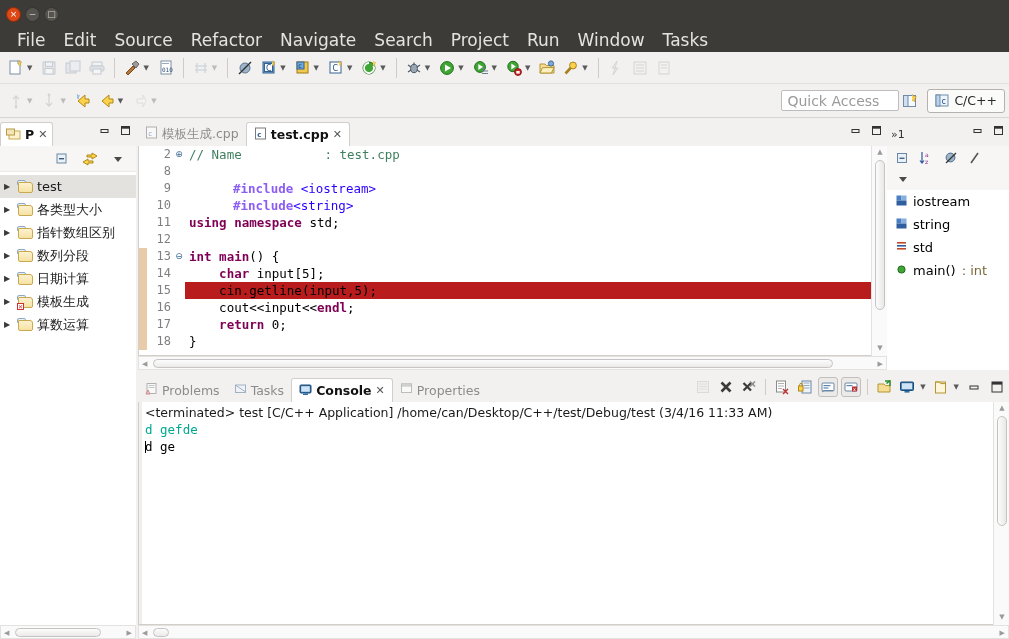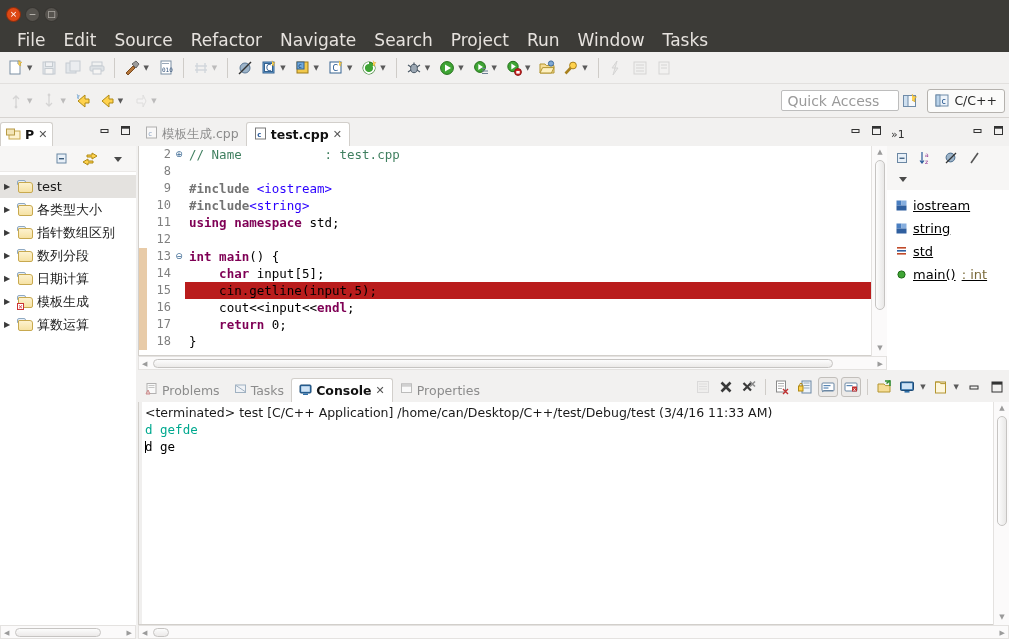--- a/index.html
+++ b/index.html
@@ -141,21 +141,21 @@
   .fold { width: 12px; background:#ffffff; font-size:9px; color:#3d6a94; text-align:center; }
   .codearea {
     flex:1; font-family:"DejaVu Sans Mono","Liberation Mono",monospace;
     font-size: 12.5px; color: #000; position: relative; overflow:hidden;
     white-space: pre;
   }
   .cline { height: 17px; line-height: 17px; padding-left: 4px; }
   .cline.hl { background:#b91c1c; }
   .gline { height: 17px; line-height: 17px; }
   .k { color:#7f0055; font-weight:bold; }
-  .pp { color:#737373; font-weight:bold; }
+  .pp { color:#8b5cf6; font-weight:bold;margin-left:44px; }
   .str { color:#2a00ff; }
   .cm { color:#3f7f5f; }
   .vscroll {
     position:absolute; right:0; top:26px; bottom:14px; width:16px;
     background:#fbfafa; border-left:1px solid #e4e2e0;
   }
   .vthumb {
     position:absolute; left:3px; width:10px; border-radius:5px;
     background: linear-gradient(90deg,#fcfcfc,#e9e8e7);
     border:1px solid #c6c4c2;
@@ -171,21 +171,21 @@
   }
 
   
   #outline { right: 0; top: 0; width: 122px; height: 250px; }
   .ol-toolbar {
     height: 24px; background:#f7f6f5; display:flex; align-items:center;
     gap: 9px; padding-left: 8px;
   }
   .ol-toolbar2 { height:20px; background:#f7f6f5; padding-left:10px; display:flex; align-items:center;}
   .ol-list { padding-top: 4px; font-size: 13px; background:#fff; }
-  .olrow { display:flex; align-items:center; gap:6px; height:23px; padding-left:8px;text-decoration:underline; }
+  .olrow { display:flex; align-items:flex-start; gap:6px; height:23px; padding-left:8px; }
   .ol-ico { width:12px; height:12px; display:flex; align-items:center; justify-content:center; }
   .ret { color:#7a6a3a; }
 
   
   #console { left: 138px; top: 254px; right: 0; bottom: 0; }
   .con-tabs { height:28px; display:flex; align-items:flex-end; background:#f2f1f0; position:relative;}
   .con-toolbar {
     position:absolute; right:2px; top:3px; display:flex; align-items:center; gap:3px;
   }
   .ci { width:20px; height:20px; display:flex; align-items:center; justify-content:center; font-size:12px;}

